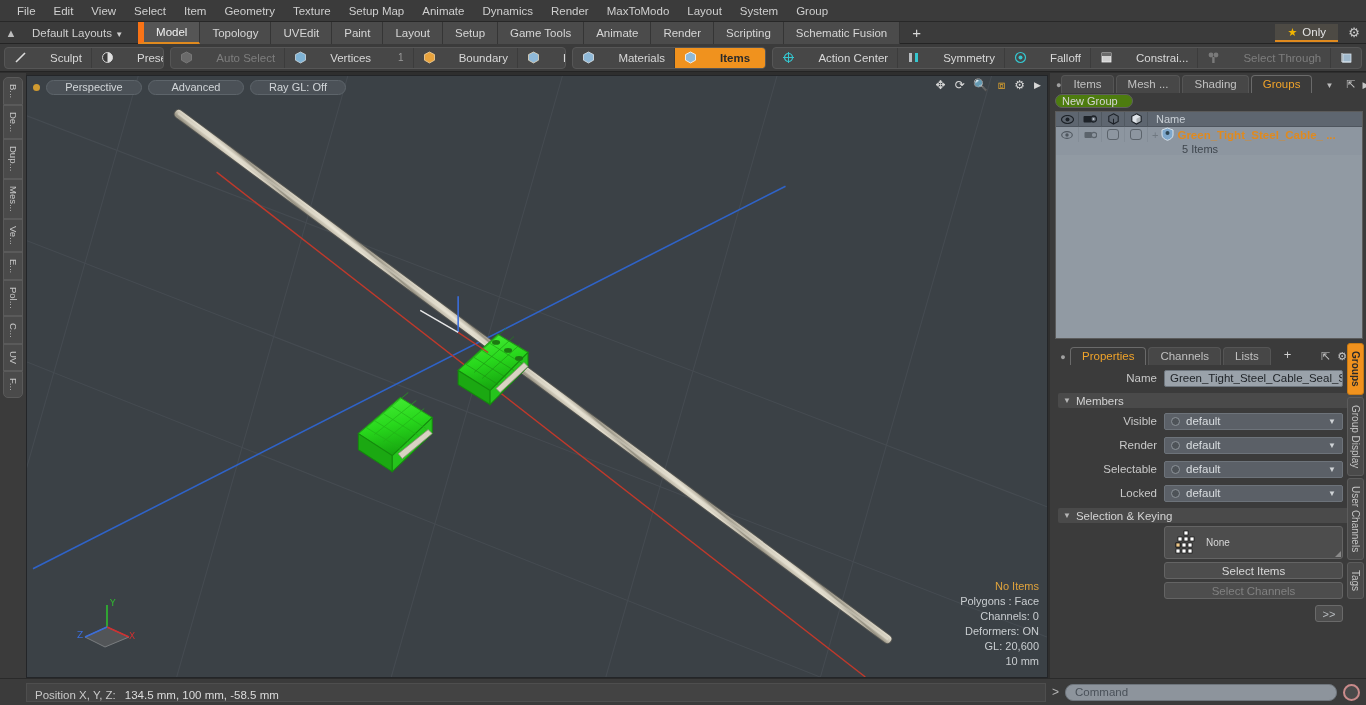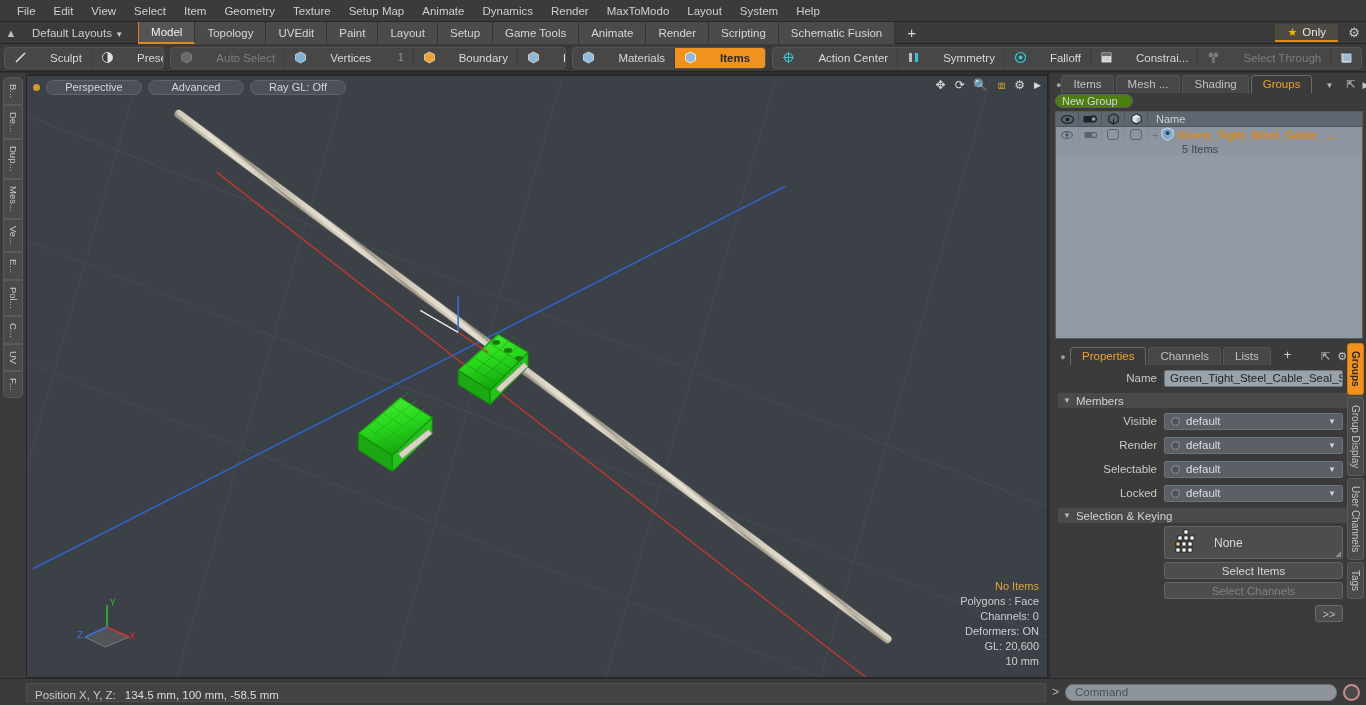--- a/index.html
+++ b/index.html
@@ -23,21 +23,21 @@
     border-bottom:1px solid #242424; position:relative;
   }
   .home-ico{ width:22px; text-align:center; color:#bdbdbd; font-size:11px; }
   #default-layouts{ padding:0 10px; font-size:11.5px; color:#cfcfcf; white-space:nowrap; }
   #layout-tabs{ display:flex; align-items:stretch; height:22px; margin-left:5px; }
   .ltab{
     padding:0 12px; display:flex; align-items:center; justify-content:center;
     background:#4b4b4b; border-right:1px solid #353535; font-size:11.5px; color:#d6d6d6;
     white-space:nowrap; cursor:default; height:22px;
   }
-  .ltab:first-child{ border-left:1px solid #f97316; }
+  .ltab:first-child{ border-left:6px solid #f97316; }
   .ltab.active{ background:#555; color:#f2f2f2; border-bottom:2px solid #e08a1e; }
   .ltab-plus{ padding:0 12px; display:flex; align-items:center; color:#d8d8d8; font-size:15px; }
   #only-btn{
     position:absolute; right:28px; top:2px; height:18px; display:flex; align-items:center;
     gap:5px; padding:0 12px; background:#4d4a44; border-bottom:2px solid #e08a1e;
     font-size:11.5px; color:#e4e4e4;
   }
   #only-btn .star{ color:#f0b400; font-size:11px; }
   #gear-top{ position:absolute; right:6px; top:3px; color:#c9c9c9; font-size:13px; }
 
@@ -156,22 +156,22 @@
   .sec-head .tri{ font-size:8px; color:#b5b5b5; }
   .pbtnrow{ display:flex; padding-right:23px; margin-top:3px; }
   .pbtn{
     margin-left:112px; flex:1; height:17px; background:#4d4d4d; border:1px solid #646464;
     border-radius:3px; display:flex; align-items:center; justify-content:center;
     font-size:11.5px; color:#d8d8d8;
   }
   .pbtn.dim{ color:#808080; }
   #none-box{
     margin-left:112px; flex:1; height:33px; background:#4d4d4d; border:1px solid #646464;
-    border-radius:3px; display:flex; align-items:center; gap:17px; padding-left:10px;
-    font-size:12px; color:#d8d8d8; position:relative;
+    border-radius:3px; display:flex; align-items:center; gap:9px; padding-left:10px;
+    font-size:10px; color:#d8d8d8; position:relative;
   }
   #none-box .corner{ position:absolute; right:1px; bottom:1px; width:0;height:0;
     border-left:6px solid transparent; border-bottom:6px solid #8a8a8a; }
   #chev-row{ display:flex; justify-content:flex-end; padding-right:23px; margin-top:6px; }
   #chev-btn{
     width:28px;height:17px; background:#4d4d4d; border:1px solid #6a6a6a; border-radius:3px;
     display:flex;align-items:center;justify-content:center; color:#b8bcc0; font-size:11px;
   }
   #rightrail{
     position:absolute; right:0; top:0; bottom:0; width:22px; display:flex;
@@ -217,21 +217,21 @@
   <div class="menu-item">Item</div>
   <div class="menu-item">Geometry</div>
   <div class="menu-item">Texture</div>
   <div class="menu-item">Setup Map</div>
   <div class="menu-item">Animate</div>
   <div class="menu-item">Dynamics</div>
   <div class="menu-item">Render</div>
   <div class="menu-item">MaxToModo</div>
   <div class="menu-item">Layout</div>
   <div class="menu-item">System</div>
-  <div class="menu-item">Help</div>
+  <div class="menu-item">Group</div>
 </div>
 
 <div id="layoutbar">
   <div class="home-ico">▲</div>
   <div id="default-layouts">
     <span>Default Layouts</span>
     <span style="font-size:8px;">▼</span>
   </div>
   <div id="layout-tabs">
     <div class="ltab active">Model</div>

